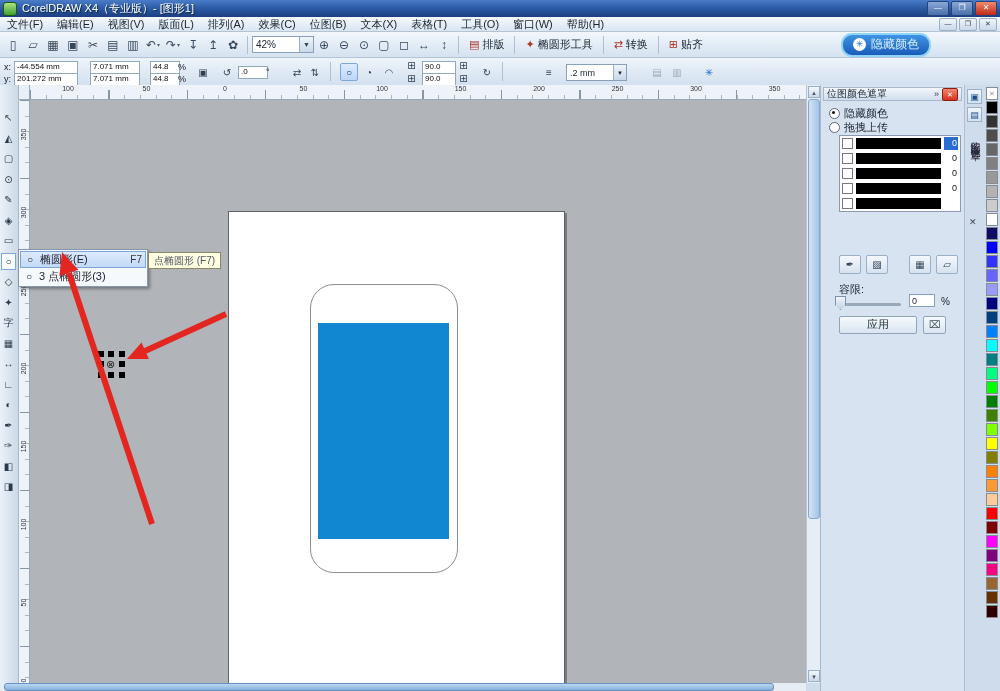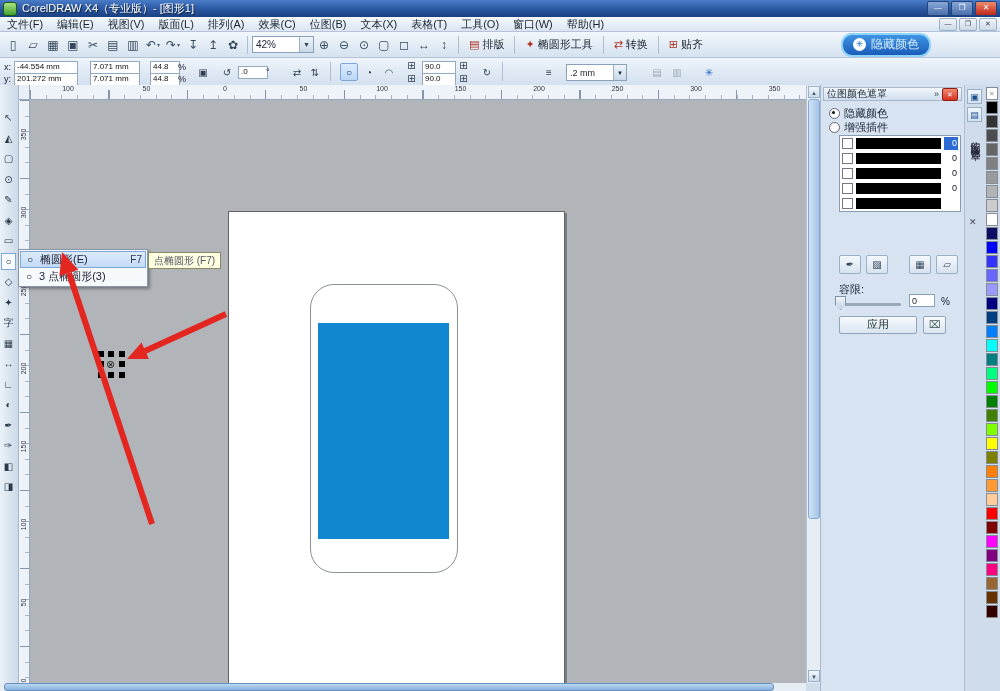--- a/index.html
+++ b/index.html
@@ -401,21 +401,21 @@
       <span id="dock-title">位图颜色遮罩</span>
       <span id="dock-collapse">»</span>
       <span id="dock-close">✕</span>
     </div>
     <div class="radio-row" style="top:21px;">
       <span class="radio on"></span>
       <span>隐藏颜色</span>
     </div>
     <div class="radio-row" style="top:35px;">
       <span class="radio"></span>
-      <span>增强插件</span>
+      <span>拖拽上传</span>
     </div>
     <div id="mask-list">
         <div class="mrow">
           <span class="chk"></span>
           <span class="mbar"></span>
           <span class="mval sel">0</span>
         </div>
         <div class="mrow">
           <span class="chk"></span>
           <span class="mbar"></span>

